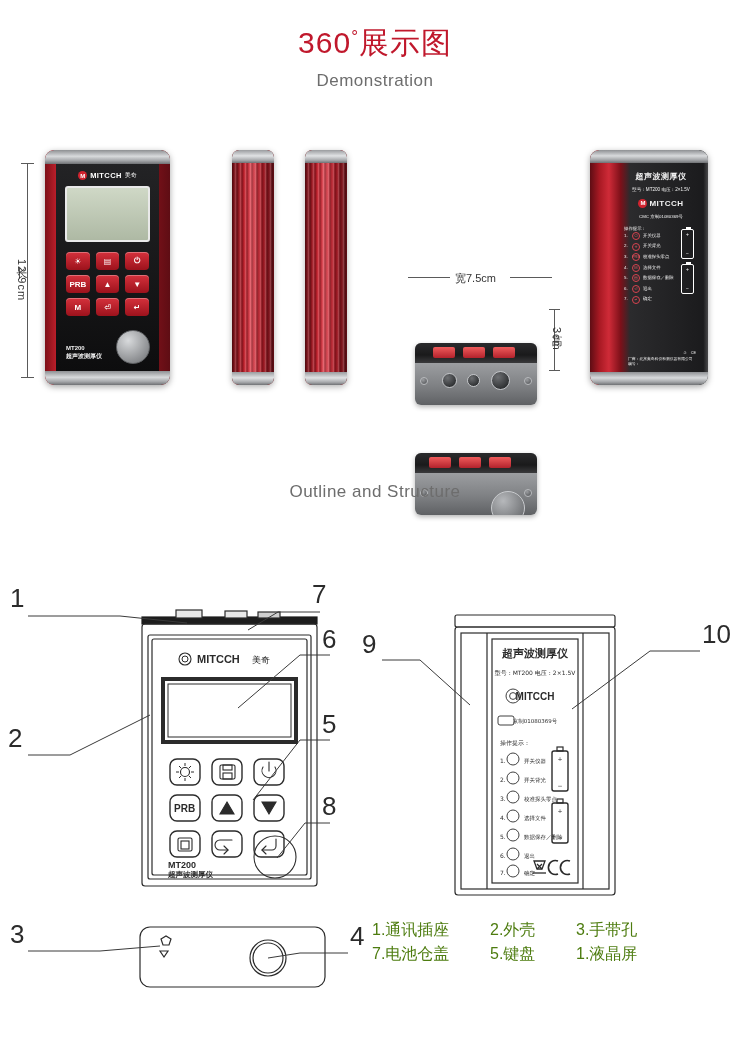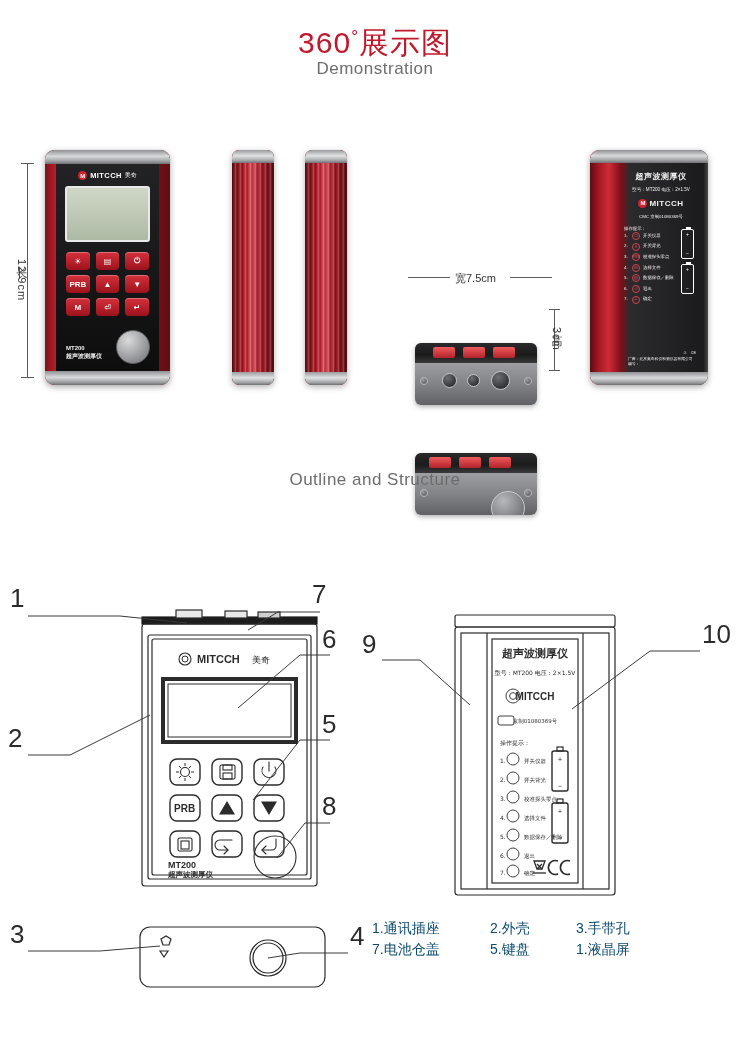--- a/index.html
+++ b/index.html
@@ -13,21 +13,21 @@
 
   
   .section-head { text-align: center; }
   .head-cn {
     font-size: 30px; font-weight: 400; color: #c0182c;
     letter-spacing: 1px; line-height: 1.1;
   }
   .head-cn .deg { font-size: 17px; vertical-align: super; }
   .head-en {
     font-size: 17px; color: #6d6d6d; letter-spacing: 0.5px;
-    margin-top: 0; font-weight: 400;
+    margin-top: 12px; font-weight: 400;
   }
 
   #head360 { position: absolute; left: 0; top: 26px; width: 750px; }
   #headOutline { position: absolute; left: 0; top: 470px; width: 750px; }
 
   
   #photoRow { position: absolute; left: 0; top: 145px; width: 750px; height: 250px; }
 
   
   .dev-front {
@@ -216,21 +216,21 @@
   #dimHgtLine::after { bottom: 0; }
 
   
   #structure { position: absolute; left: 0; top: 555px; width: 750px; height: 470px; }
   #structure svg { display: block; }
   .cnum { font-size: 26px; fill: #2b2b2b; font-family: "Liberation Sans", sans-serif; }
 
   
   #captions {
     position: absolute; left: 372px; top: 918px; width: 340px;
-    font-size: 14px; color: #0c4a6e; line-height: 1.48;
+    font-size: 16px; color: #4d7c0f; line-height: 1.48;
   }
   #captions .crow { display: flex; }
   #captions .citem { white-space: nowrap; }
 </style>
 </head>
 <body>
 
 <div id="head360" class="section-head">
   <div class="head-cn"><span>360</span><span class="deg">°</span><span>展示图</span></div>
   <div class="head-en">Demonstration</div>

